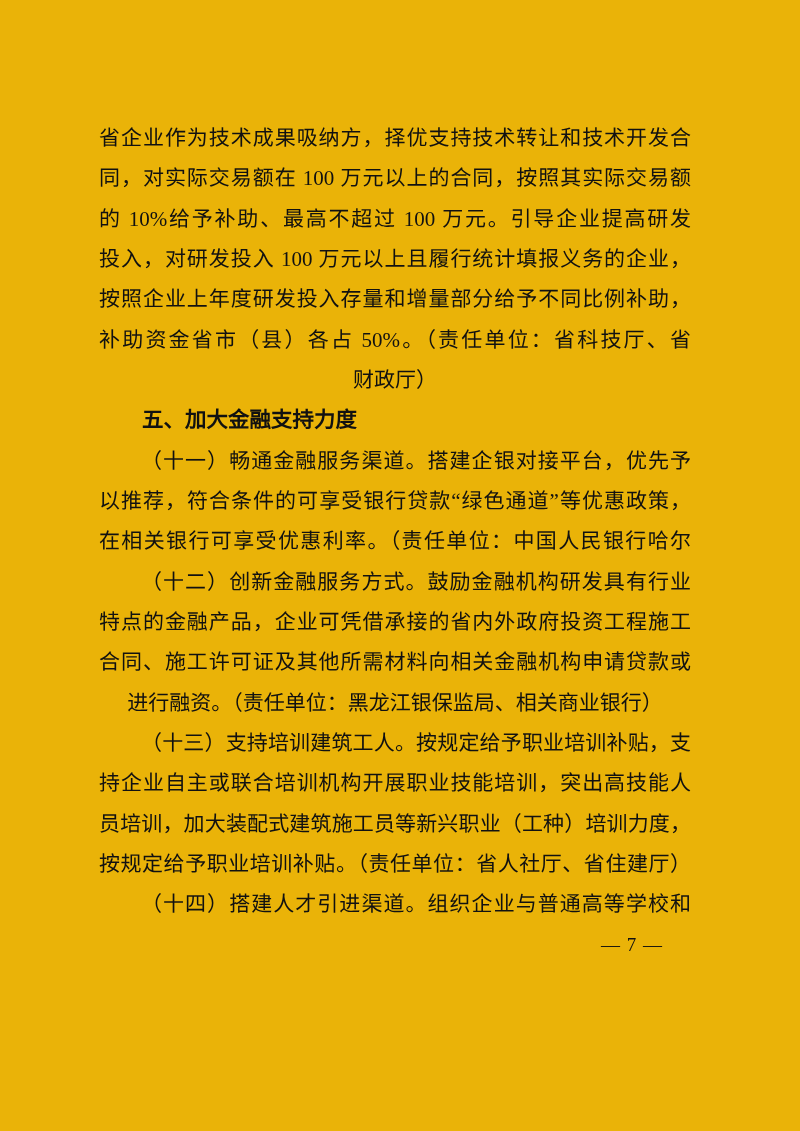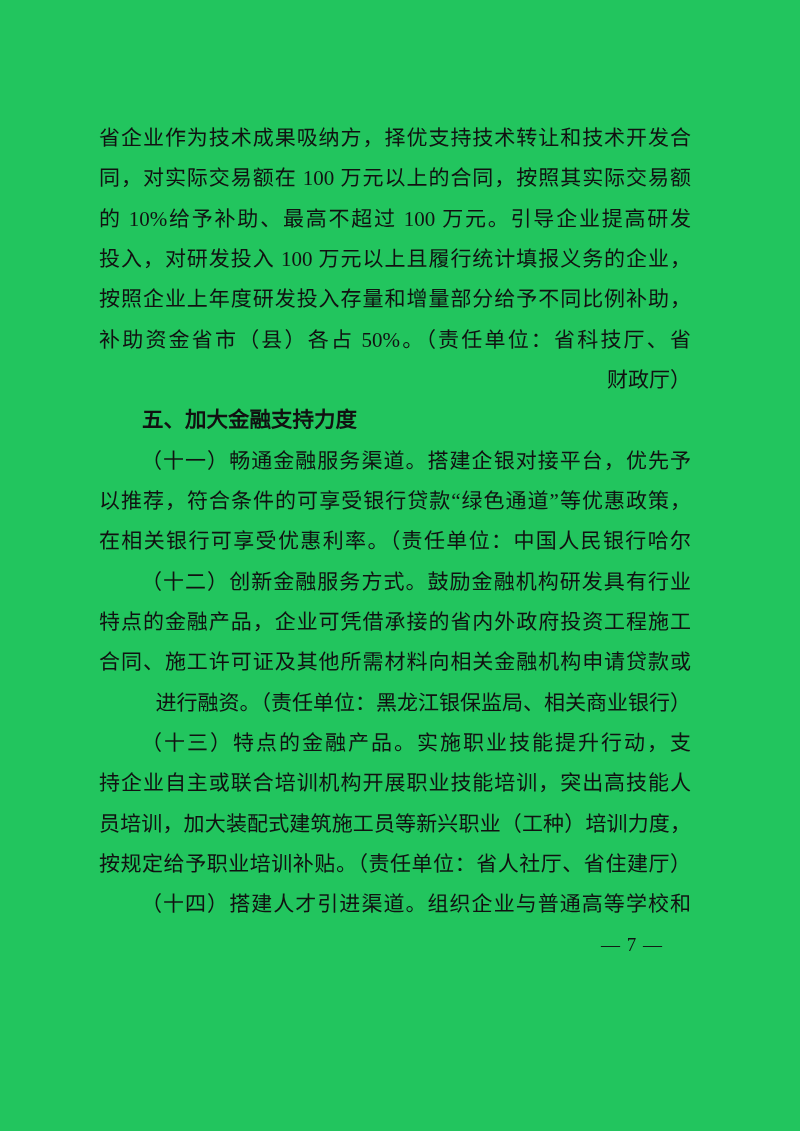--- a/index.html
+++ b/index.html
@@ -4,21 +4,21 @@
 <style>
   html, body {
     margin: 0;
     padding: 0;
     background: #ffffff;
   }
   .page {
     position: relative;
     width: 800px;
     height: 1131px;
-    background: #22c55e;
+    background: #eab308;
     overflow: hidden;
     font-family: "Liberation Serif", "DejaVu Serif", serif;
     color: #111111;
   }
   .doc-body {
     position: absolute;
     top: 118px;
     left: 99px;
     width: 592px;
   }
@@ -32,21 +32,21 @@
   
   .jy {
     white-space: normal;
     text-align: justify;
     text-align-last: justify;
     text-justify: inter-ideograph;
     overflow: hidden;
   }
   
   .end {
-    text-align: right;
+    text-align: center;
   }
   
   .ind {
     text-indent: 2em;
   }
   
   .hd {
     font-family: "Liberation Sans", "DejaVu Sans", sans-serif;
     font-weight: bold;
     font-size: 21.5px;
@@ -74,20 +74,20 @@
     <div class="ln jy">补助资金省市（县）各占 50%。（责任单位：省科技厅、省</div>
     <div class="ln end">财政厅）</div>
     <div class="ln hd ind">五、加大金融支持力度</div>
     <div class="ln jy ind">（十一）畅通金融服务渠道。搭建企银对接平台，优先予</div>
     <div class="ln jy">以推荐，符合条件的可享受银行贷款“绿色通道”等优惠政策，</div>
     <div class="ln jy">在相关银行可享受优惠利率。（责任单位：中国人民银行哈尔</div>
     <div class="ln jy ind">（十二）创新金融服务方式。鼓励金融机构研发具有行业</div>
     <div class="ln jy">特点的金融产品，企业可凭借承接的省内外政府投资工程施工</div>
     <div class="ln jy">合同、施工许可证及其他所需材料向相关金融机构申请贷款或</div>
     <div class="ln end">进行融资。（责任单位：黑龙江银保监局、相关商业银行）</div>
-    <div class="ln jy ind">（十三）特点的金融产品。实施职业技能提升行动，支</div>
+    <div class="ln jy ind">（十三）支持培训建筑工人。按规定给予职业培训补贴，支</div>
     <div class="ln jy">持企业自主或联合培训机构开展职业技能培训，突出高技能人</div>
     <div class="ln jy">员培训，加大装配式建筑施工员等新兴职业（工种）培训力度，</div>
     <div class="ln jy">按规定给予职业培训补贴。（责任单位：省人社厅、省住建厅）</div>
     <div class="ln jy ind">（十四）搭建人才引进渠道。组织企业与普通高等学校和</div>
     <div class="ln pg">— 7 —</div>
   </div>
 </div>
 
 </body></html>

